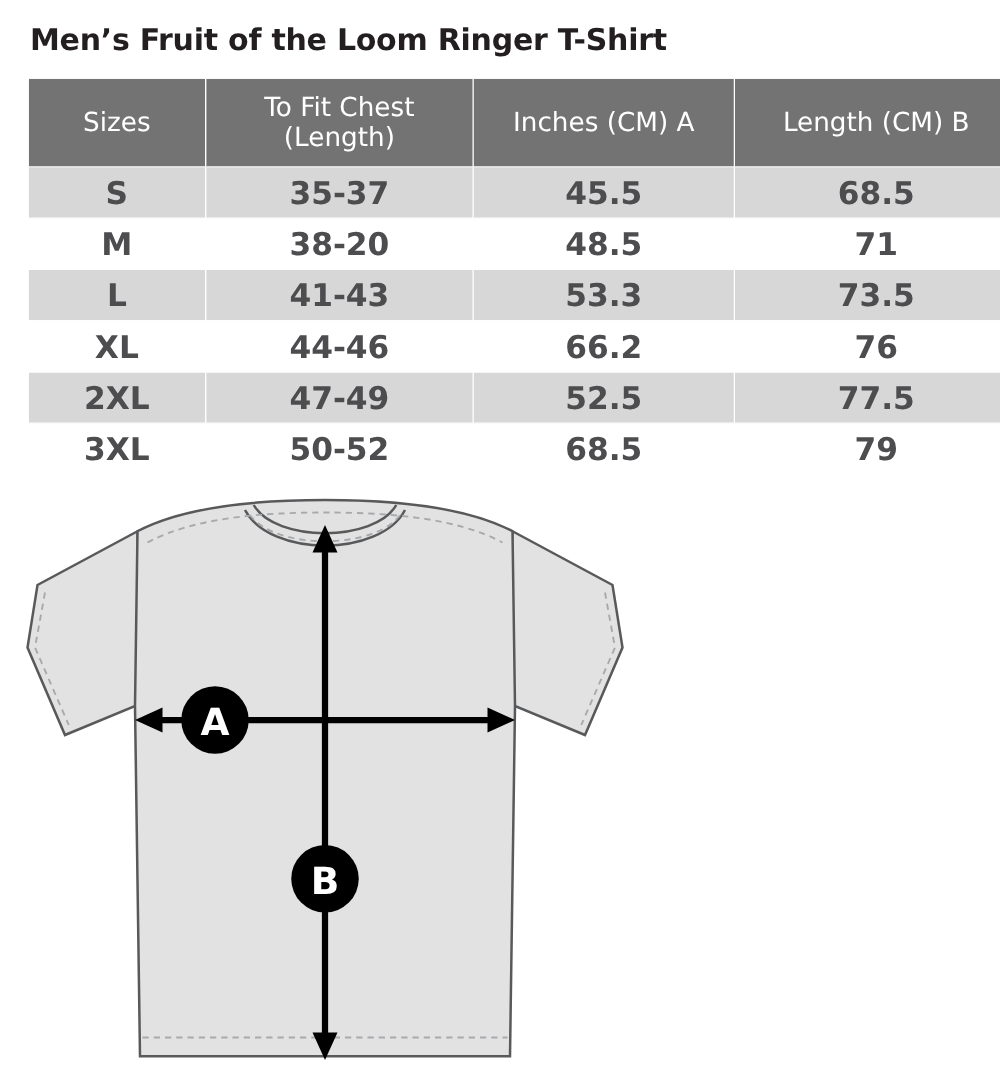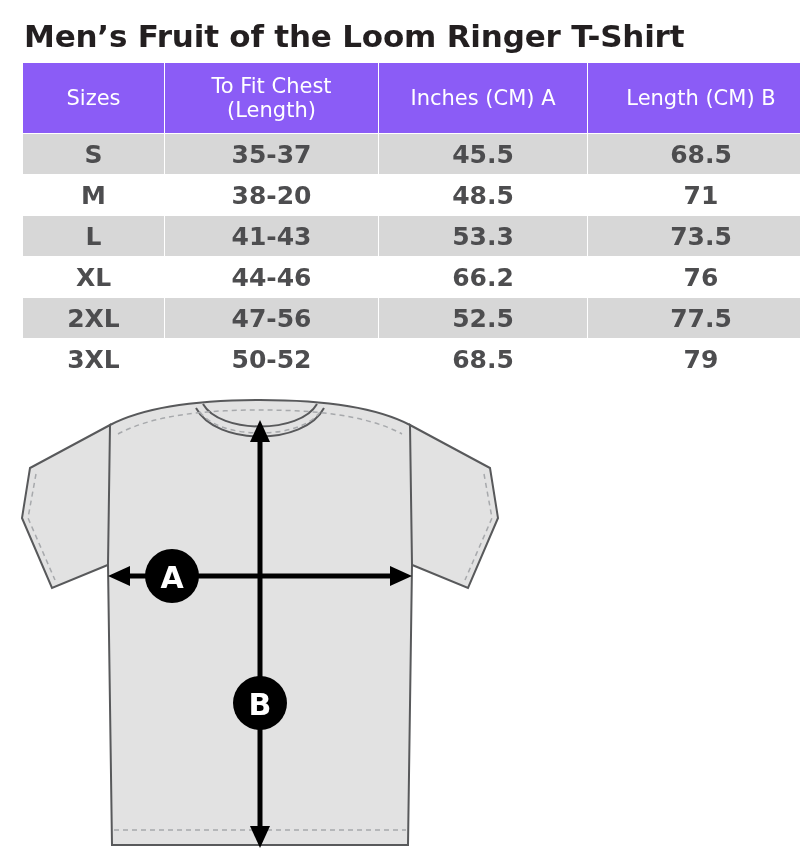--- a/index.html
+++ b/index.html
@@ -17,42 +17,42 @@
   }
   .page {
     width: 800px;
     height: 857px;
     position: relative;
   }
   .title {
     position: absolute;
     left: 24px;
     top: 18px;
-    font-size: 31px;
+    font-size: 24px;
     font-weight: bold;
     letter-spacing: -0.2px;
     color: #231f20;
     white-space: nowrap;
   }
   table.size-table {
     position: absolute;
     left: 22px;
     top: 62px;
     width: 756px;
     border-collapse: collapse;
     table-layout: fixed;
   }
   table.size-table th,
   table.size-table td {
     border: 1px solid #ffffff;
     text-align: center;
     vertical-align: middle;
   }
   table.size-table thead th {
-    background: #8b5cf6;
+    background: #737373;
     color: #ffffff;
     font-size: 21px;
     font-weight: normal;
     height: 70px;
     line-height: 1.15;
     padding: 0 4px;
   }
   table.size-table thead th .hdr-line {
     display: block;
   }
@@ -128,21 +128,21 @@
         <td>73.5</td>
       </tr>
       <tr class="even">
         <td>XL</td>
         <td>44-46</td>
         <td>66.2</td>
         <td>76</td>
       </tr>
       <tr class="odd">
         <td>2XL</td>
-        <td>47-56</td>
+        <td>47-49</td>
         <td>52.5</td>
         <td>77.5</td>
       </tr>
       <tr class="even">
         <td>3XL</td>
         <td>50-52</td>
         <td>68.5</td>
         <td>79</td>
       </tr>
     </tbody>

